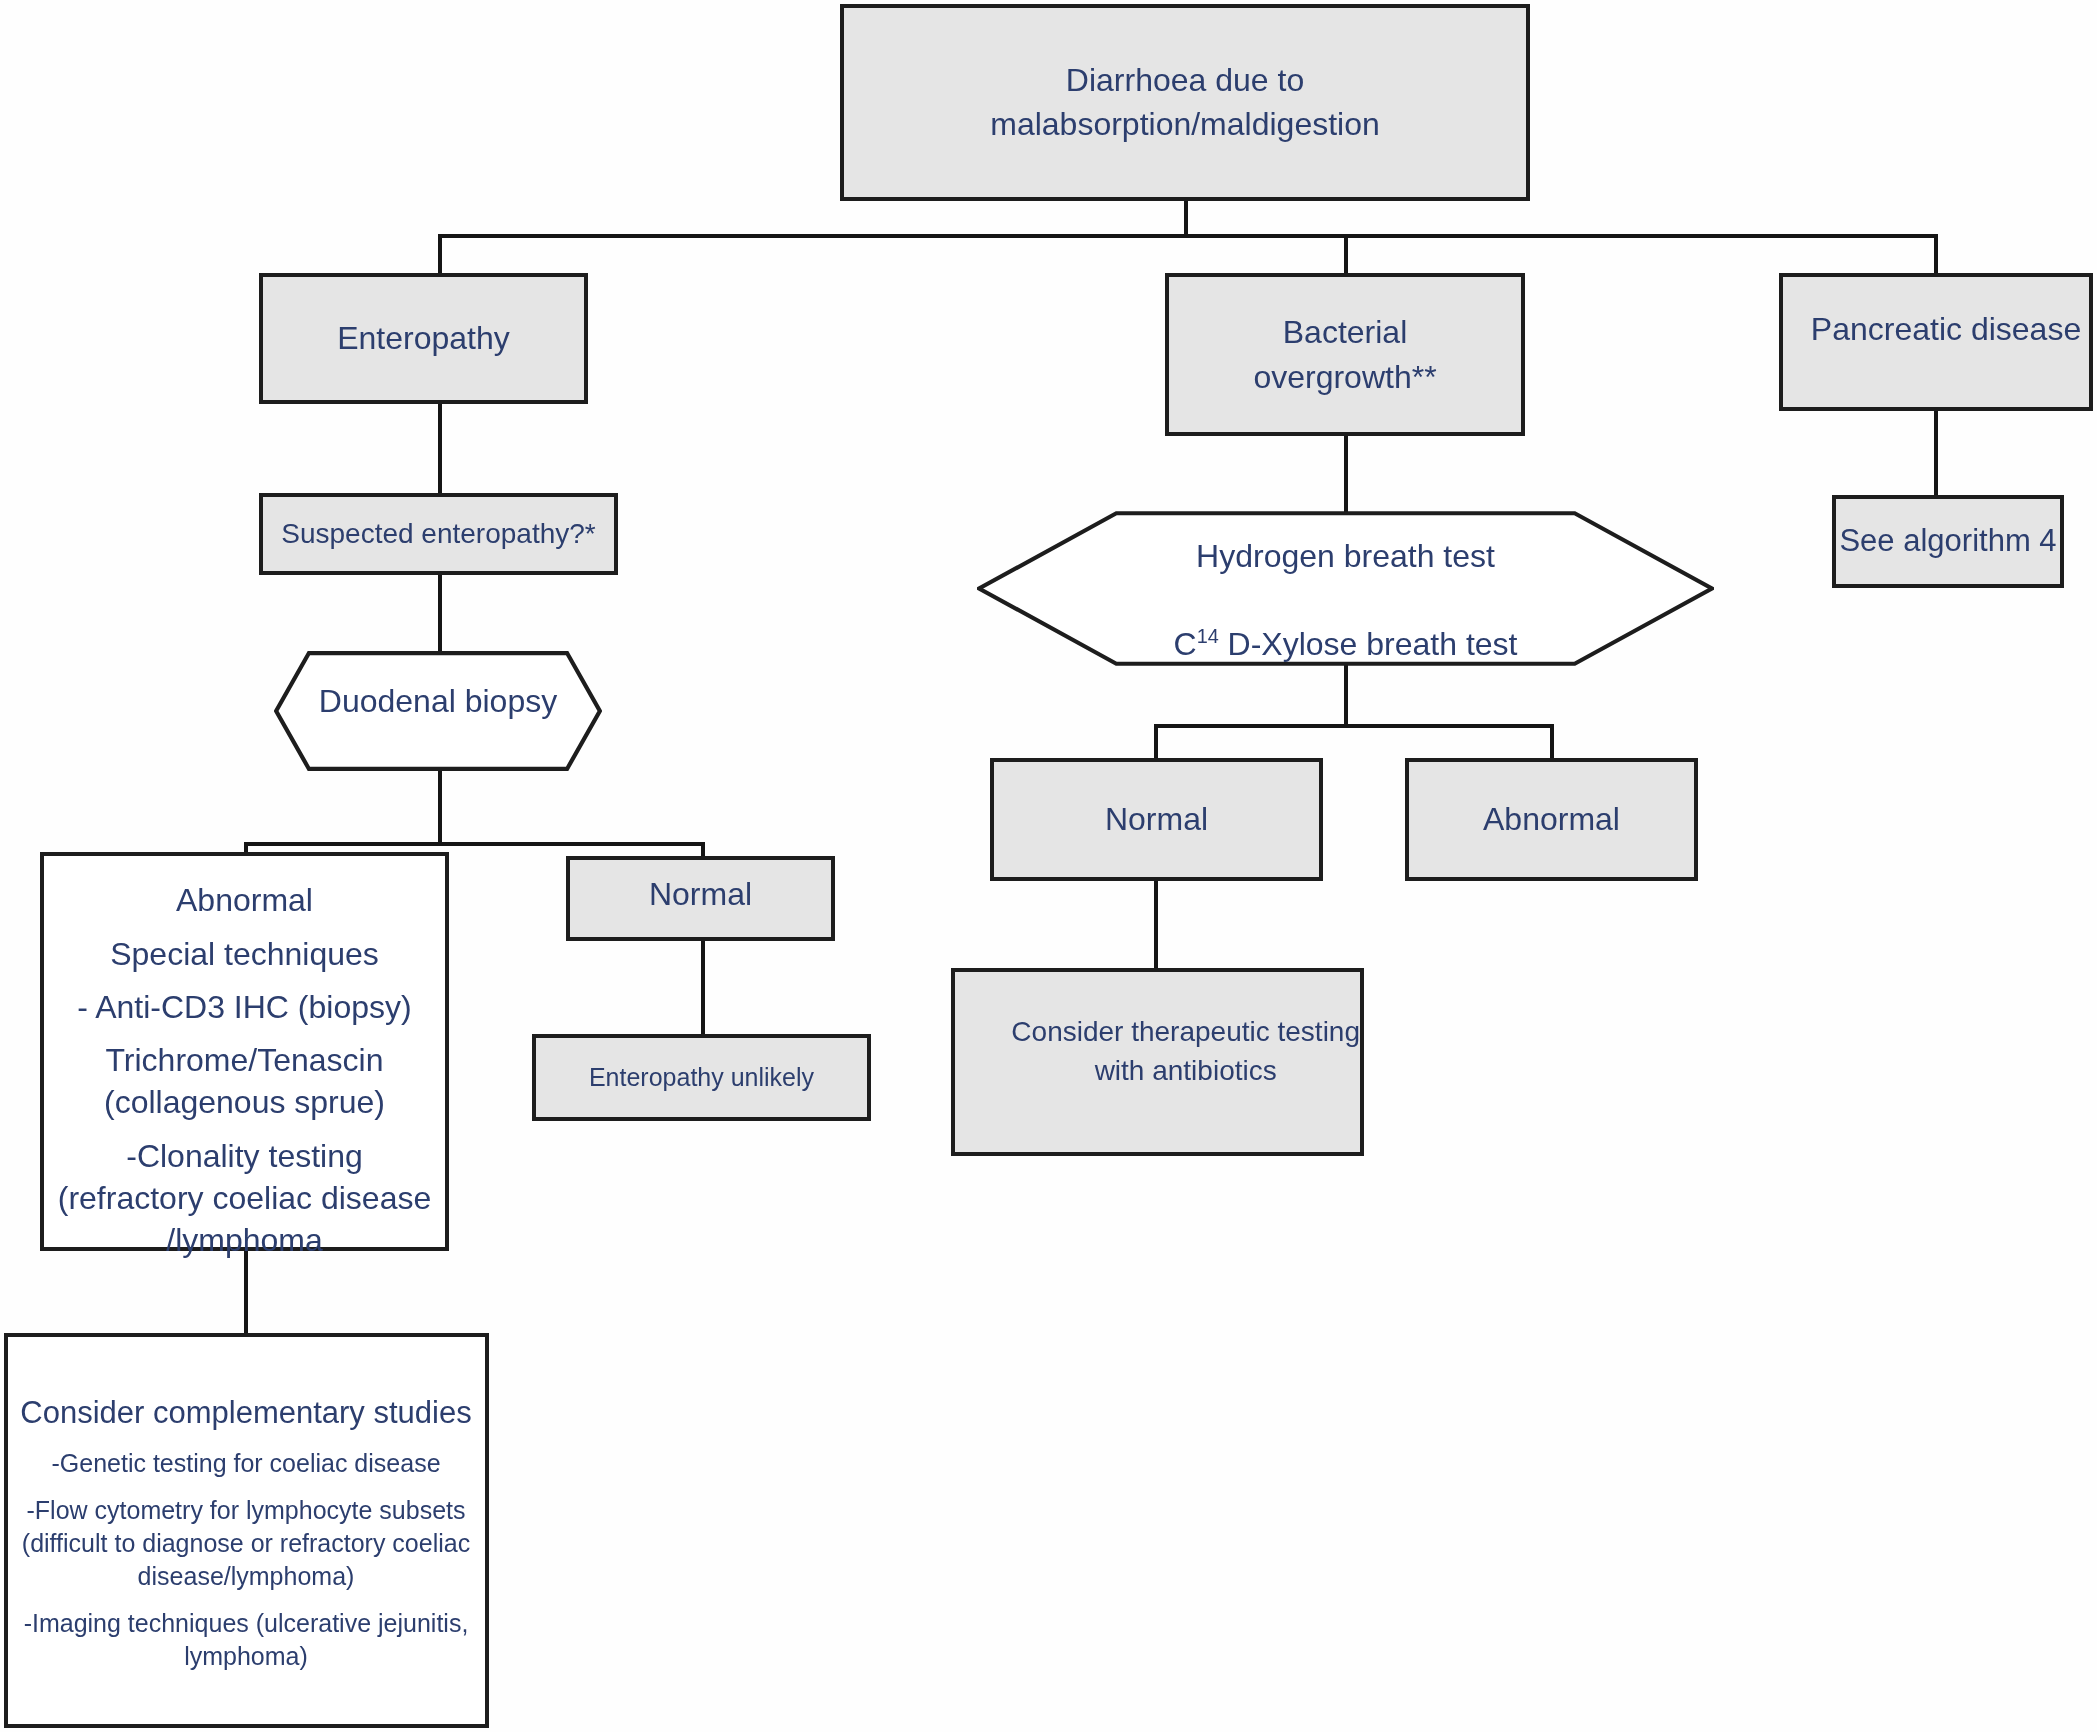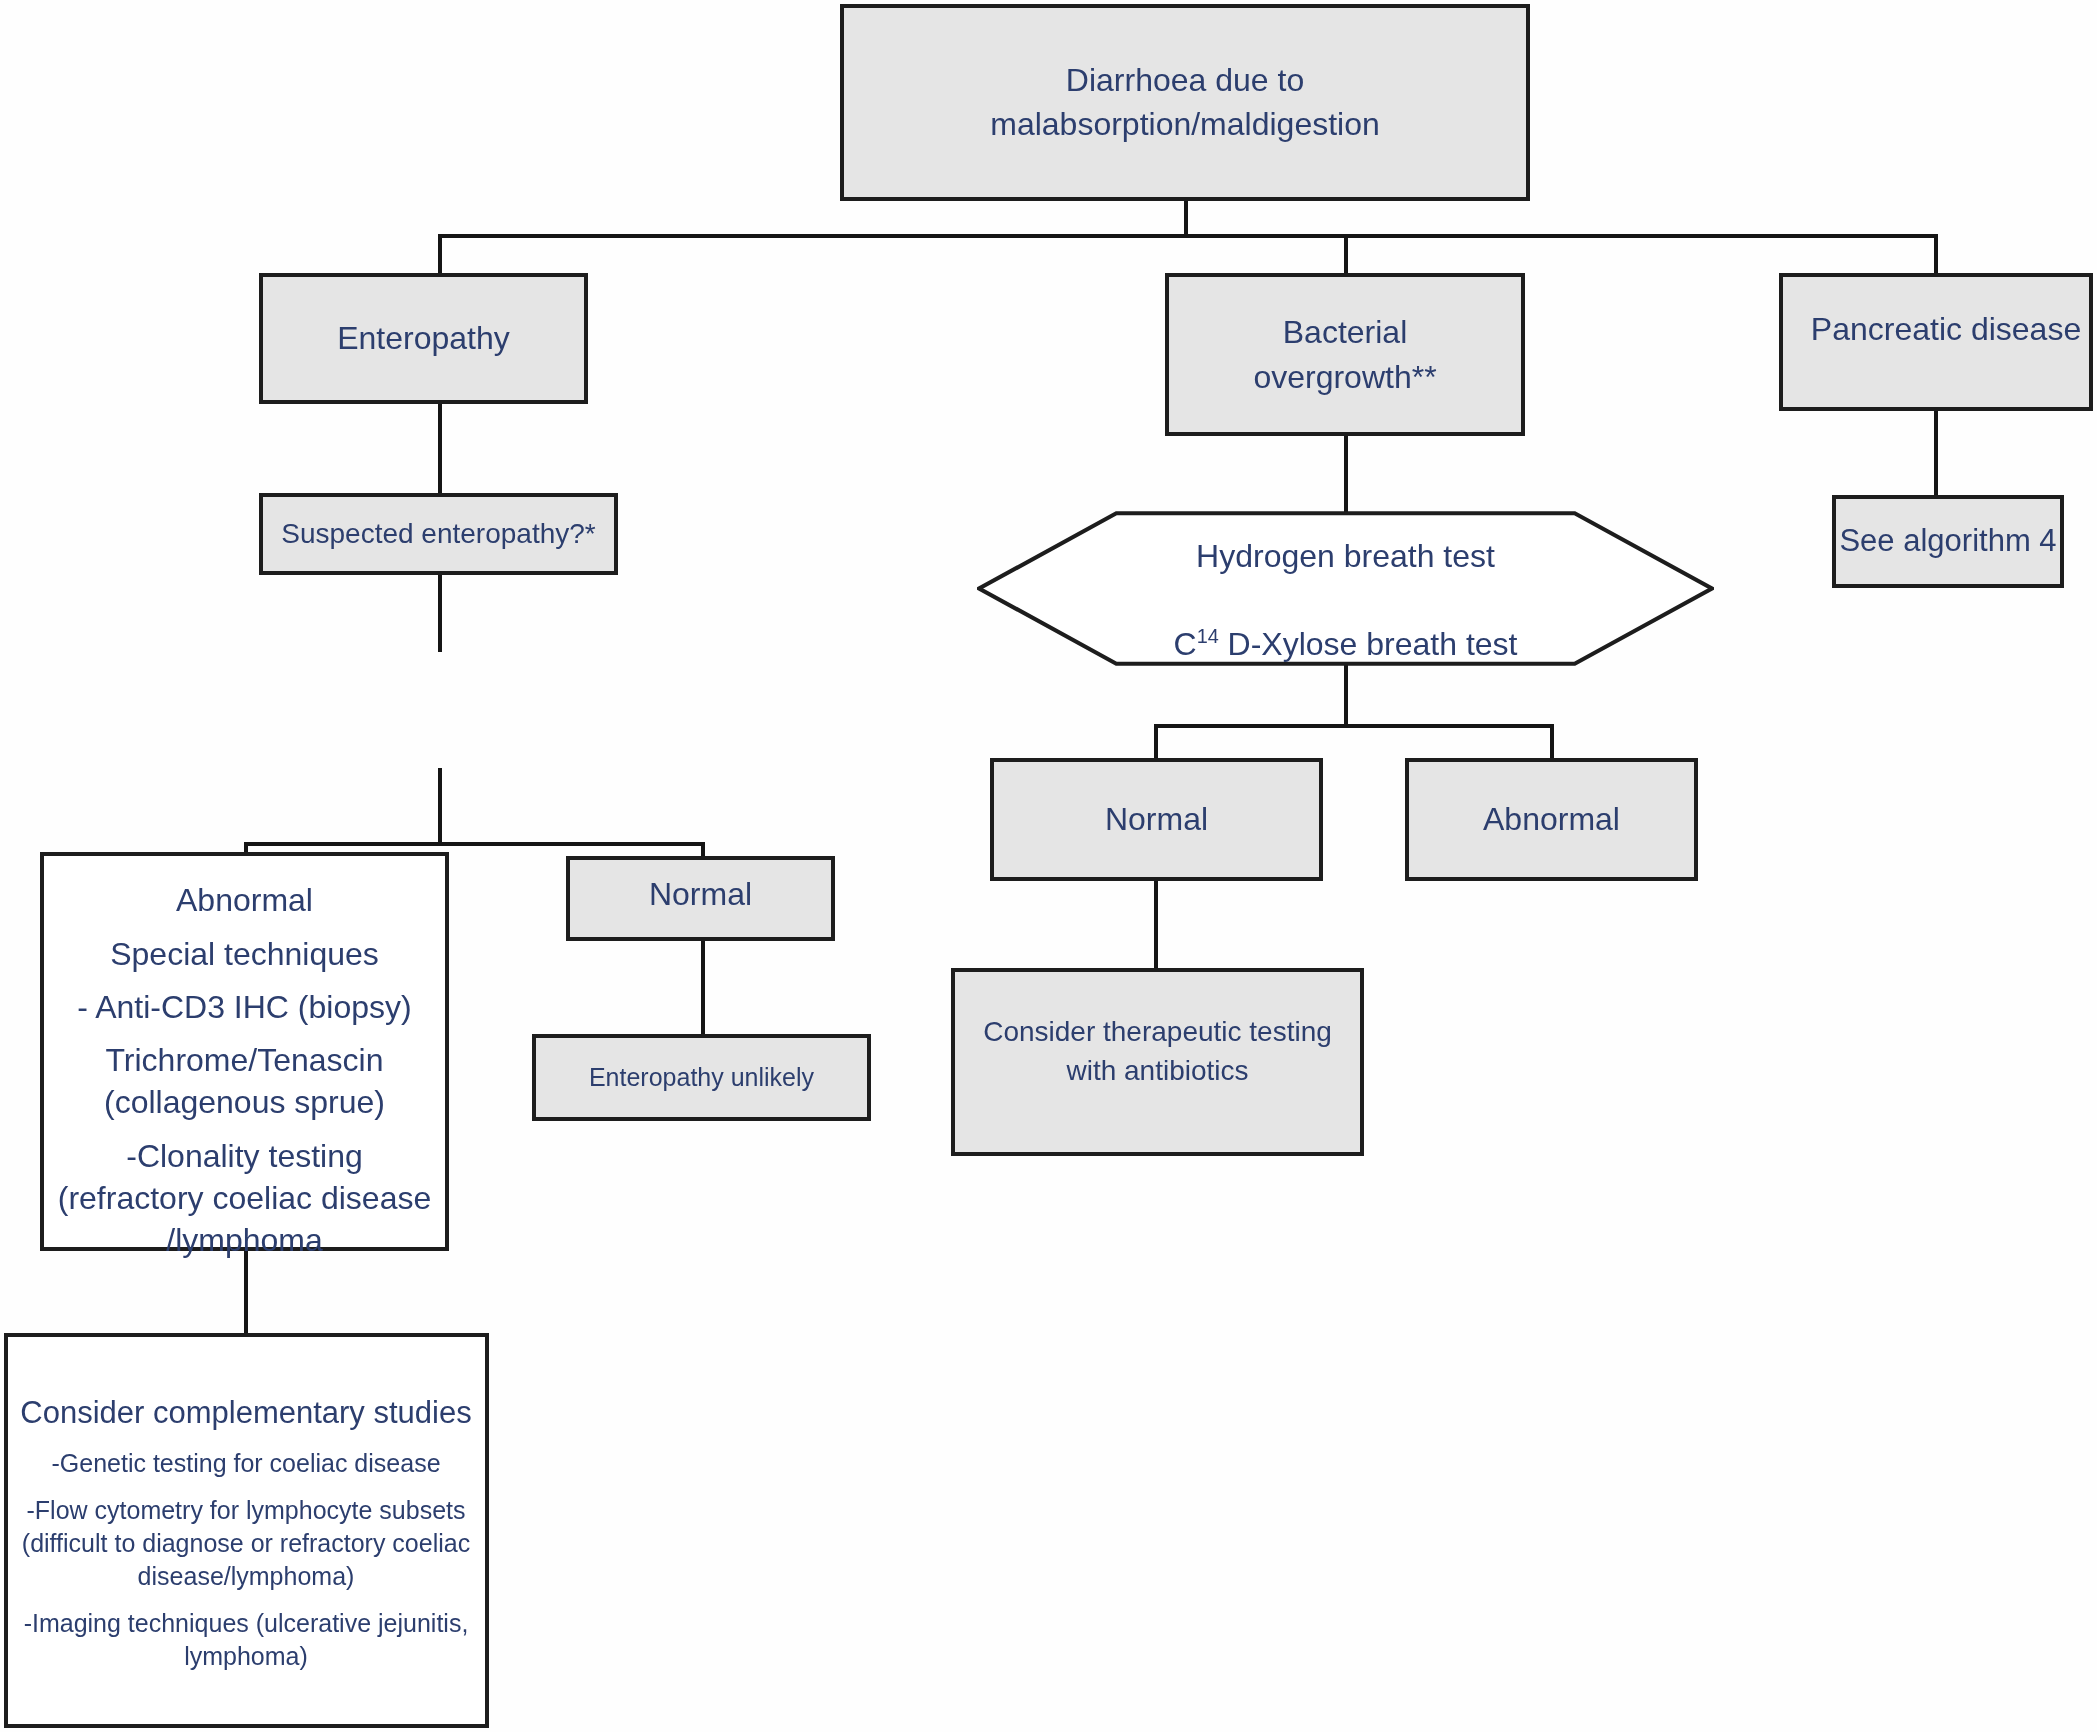--- a/index.html
+++ b/index.html
@@ -86,20 +86,26 @@
   </div>
 
   <div class="node" style="left:259px; top:273px; width:329px; height:131px;">
     <div class="label fs46">Enteropathy</div>
   </div>
 
   <div class="node" style="left:259px; top:493px; width:359px; height:82px;">
     <div class="label fs40">Suspected enteropathy?*</div>
   </div>
 
+  <div class="hexwrap" style="left:274px; top:651px; width:328px; height:120px;">
+    <svg width="328" height="120" viewBox="0 0 470 172">
+      <polygon points="50,3 420,3 467,86 420,169 50,169 3,86" fill="#ffffff" stroke="#1d1d1d" stroke-width="6"></polygon>
+    </svg>
+    <div class="hextext label fs46" style="padding-bottom:19.5px;">Duodenal biopsy</div>
+  </div>
 
   <div class="listbox" style="left:40px; top:852px; width:409px; height:399px; padding-top:24px;">
     <div class="title">Abnormal</div>
     <div class="item">Special techniques</div>
     <div class="item">- Anti-CD3 IHC (biopsy)</div>
     <div class="item">Trichrome/Tenascin (collagenous sprue)</div>
     <div class="item">-Clonality testing
 (refractory coeliac disease
 /lymphoma</div>
   </div>
@@ -137,21 +143,21 @@
   </div>
 
   <div class="node" style="left:990px; top:758px; width:333px; height:123px;">
     <div class="label fs46">Normal</div>
   </div>
 
   <div class="node" style="left:1405px; top:758px; width:293px; height:123px;">
     <div class="label fs46">Abnormal</div>
   </div>
 
-  <div class="node" style="left:951px; top:968px; width:413px; height:188px;">
+  <div class="node" style="left:951px; top:968px; width:413px; height:188px;justify-content:flex-end;">
     <div class="label fs40" style="padding-bottom:21px;">Consider therapeutic testing
 with antibiotics</div>
   </div>
 
   <div class="node" style="left:1779px; top:273px; width:314px; height:138px;padding-left:20px;">
     <div class="label fs46" style="padding-bottom:25px;">Pancreatic disease</div>
   </div>
 
   <div class="node" style="left:1832px; top:495px; width:232px; height:93px;">
     <div class="label fs44">See algorithm 4</div>

